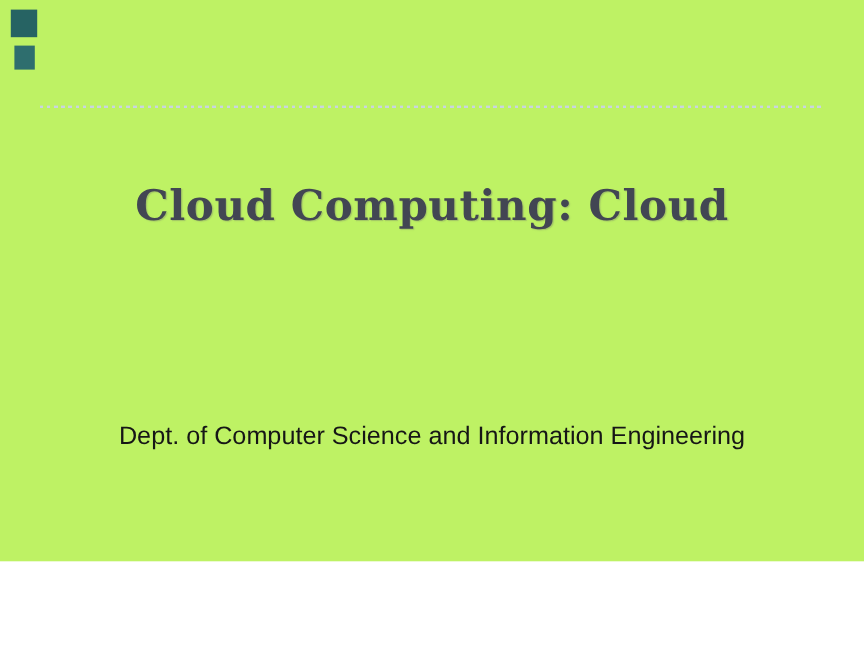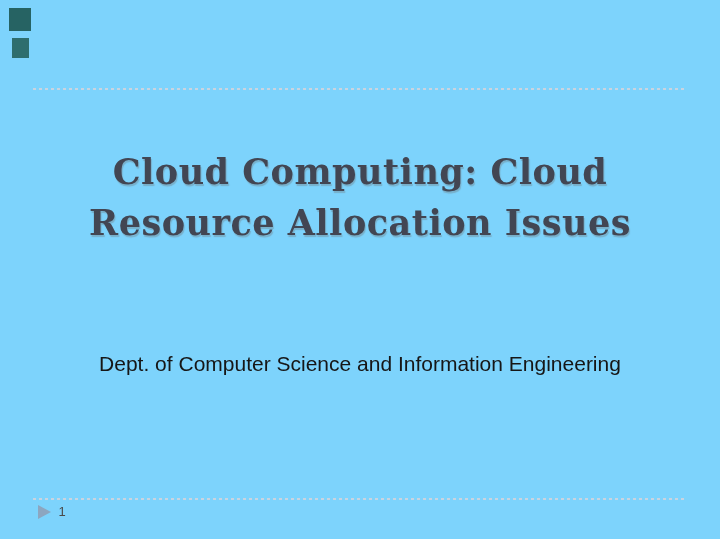--- a/index.html
+++ b/index.html
@@ -3,22 +3,22 @@
 <meta charset="utf-8">
 <style>
   html, body {
     margin: 0;
     padding: 0;
     background: #ffffff;
   }
   .slide {
     position: relative;
     width: 720px;
-    height: 539px;
-    background: #7dd3fc;
+    height: 468px;
+    background: #bef264;
     overflow: hidden;
     font-family: "Liberation Sans", sans-serif;
   }
   .accent-square {
     position: absolute;
   }
   .sq-large { left: 9px;  top: 8px;  width: 22px; height: 23px; }
   .sq-small { left: 12px; top: 38px; width: 17px; height: 20px; }
   .dotted-rule {
     position: absolute;
@@ -95,21 +95,20 @@
 <div class="slide">
 
   <div class="accent-square sq-large" style="background-color: rgb(38, 99, 99);"></div>
 
   <div class="accent-square sq-small" style="background-color: rgb(46, 110, 110);"></div>
 
   <div class="dotted-rule rule-top" style="--dot: #c9d4e0;"></div>
 
   <h1 class="slide-title" style="margin: 0px; color: rgb(66, 70, 83);">
     <span>Cloud Computing: Cloud</span><br>
-    <span>Resource Allocation Issues</span>
   </h1>
 
   <div class="slide-subtitle" style="color: rgb(22, 22, 22); text-align: center;">
     <span>Dept. of Computer Science and Information Engineering</span><br>
   </div>
 
 
   <div class="dotted-rule rule-bottom" style="--dot: #c9d4e0;"></div>
 
   <div class="page-arrow" style="border-left-color: rgb(140, 166, 192);"></div>

